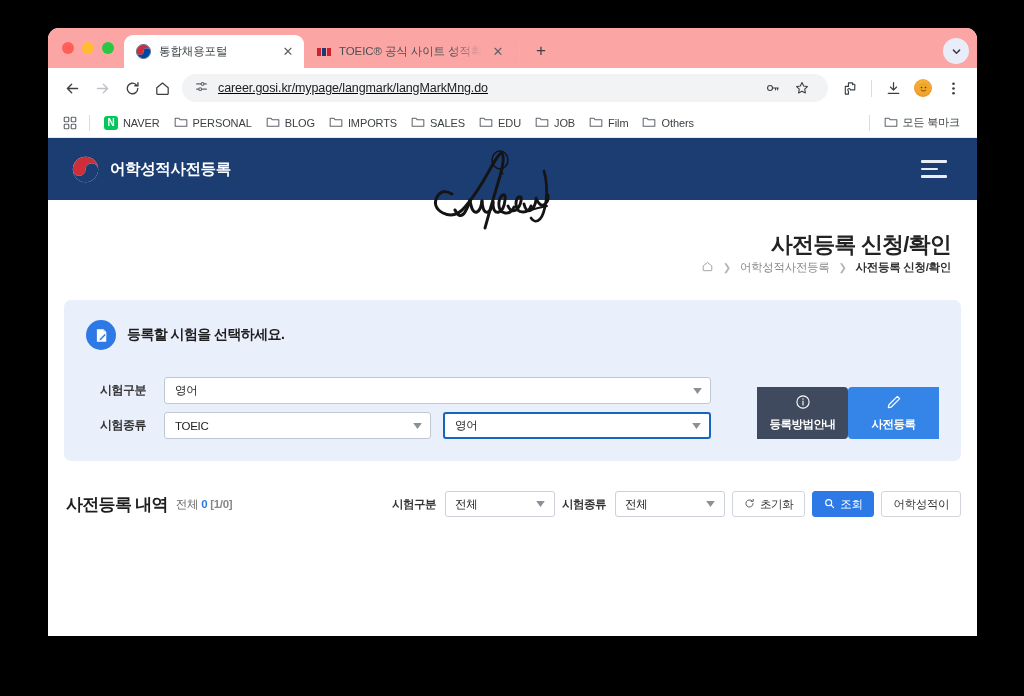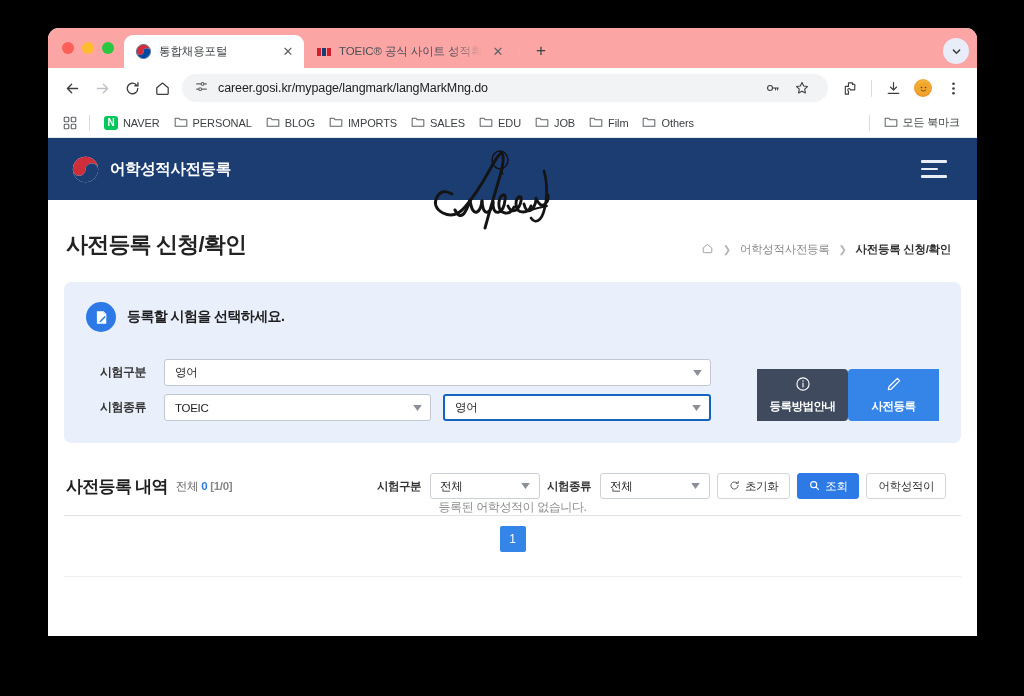--- a/index.html
+++ b/index.html
@@ -107,20 +107,21 @@
   .omnibox {
     flex: 1 1 auto;
     height: 28px;
     background: #f1f3f4;
     border-radius: 14px;
     display: flex; align-items: center;
     padding: 0 12px;
     gap: 9px;
     margin: 0 6px 0 4px;
     min-width: 0;
+    text-decoration: underline;
   }
   .omnibox-url {
     font-size: 12.5px; color: #202124;
     white-space: nowrap; overflow: hidden;
     letter-spacing: -0.1px;
   }
   .omnibox-right { display: flex; align-items: center; gap: 1px; margin-left: auto; }
   .tb-divider { width:1px; height:17px; background:#dadce0; margin:0 5px; }
   .avatar-btn {
     width: 18px; height: 18px; border-radius: 50%;
@@ -187,20 +188,21 @@
   }
   .hamburger span { display:block; height: 2.5px; background:#e9eef6; border-radius:1px; }
   .hamburger span:nth-child(1) { width: 26px; }
   .hamburger span:nth-child(2) { width: 17px; }
   .hamburger span:nth-child(3) { width: 26px; }
 
   
   .title-row {
     display: flex; align-items: flex-end;
     padding: 30px 26px 0 18px;
+    flex-direction: column;
   }
   .page-title {
     font-size: 22px; font-weight: bold; color: #222222;
     letter-spacing: -0.8px;
   }
   .breadcrumb {
     margin-left: auto;
     display:flex; align-items:center; gap: 9px;
     font-size: 11.5px; color: #888888;
     padding-bottom: 3px;
@@ -272,21 +274,21 @@
     font-size: 11.5px;
     font-weight: bold;
     letter-spacing: -0.5px;
   }
   .action-primary { background: #3585e8; border-radius: 4px 0 0 4px; }
   .action-secondary { background: #3f4a5e; border-radius: 0 4px 4px 0; }
 
   
   .list-header {
     display:flex; align-items:center;
-    padding: 30px 31px 0 18px;
+    padding: 30px 16px 0 18px;
   }
   .list-title {
     font-size: 17px; font-weight: bold; color: #1e1e1e;
     letter-spacing: -0.7px;
   }
   .list-count {
     font-size: 11.5px; color: #666666;
     margin-left: 8px;
     letter-spacing: -0.3px;
   }
@@ -718,26 +720,20 @@
           </span>
           <span>조회</span>
         </div>
 
         <div class="btn">
           <span>어학성적이</span>
         </div>
       </div>
     </div>
 
-    <div class="list-body">
-      <div class="empty-text">등록된 어학성적이 없습니다.</div>
-      <div class="pagination">
-        <span class="page-num">1</span>
-      </div>
-    </div>
 
     <div class="signature">
       <svg width="170" height="100" viewBox="0 0 170 100" fill="none" stroke="#141414" stroke-linecap="round" stroke-linejoin="round">
         <ellipse cx="72" cy="12" rx="8" ry="9" stroke-width="1.5"></ellipse>
         <path d="M74 19 q-1 4 1 7" stroke-width="1.3"></path>
         <path d="M24 46 q-10 -6 -15 3 q-5 10 6 16 q12 6 22 -6 q12 -14 24 -36 q6 -11 10 -16 q3 -4 4 1 q1 6 -3 20 q-5 17 -10 34 q-3 11 -5 18" stroke-width="2.9"></path>
         <path d="M27 62 q5 10 10 2 q4 -7 5 -12" stroke-width="3.1"></path>
         <path d="M42 52 q2 14 7 12 q4 -2 5 -11" stroke-width="3.0"></path>
         <path d="M54 53 q1 13 6 11 q4 -2 5 -10" stroke-width="3.0"></path>
         <path d="M65 54 q0 12 6 10 q5 -2 6 -12 q1 -6 -2 -5 q-3 1 -4 7 q-1 10 6 11 q6 1 9 -6" stroke-width="2.9"></path>

